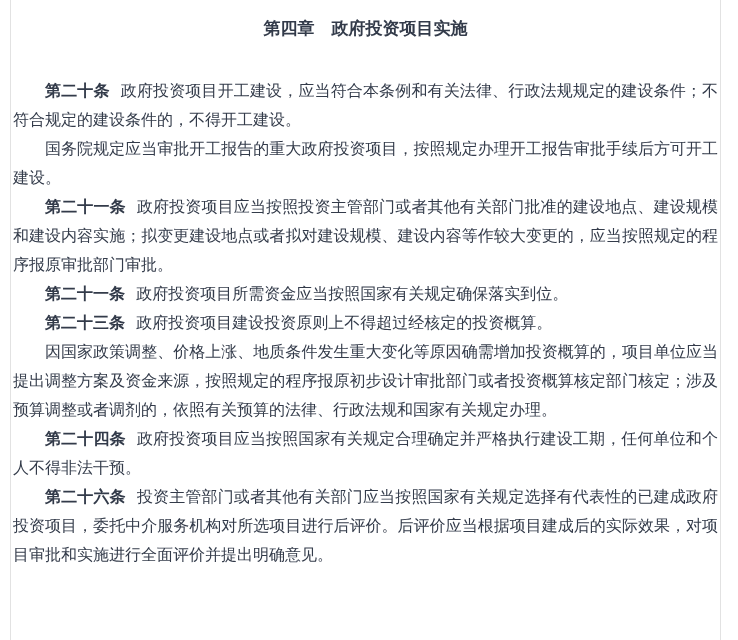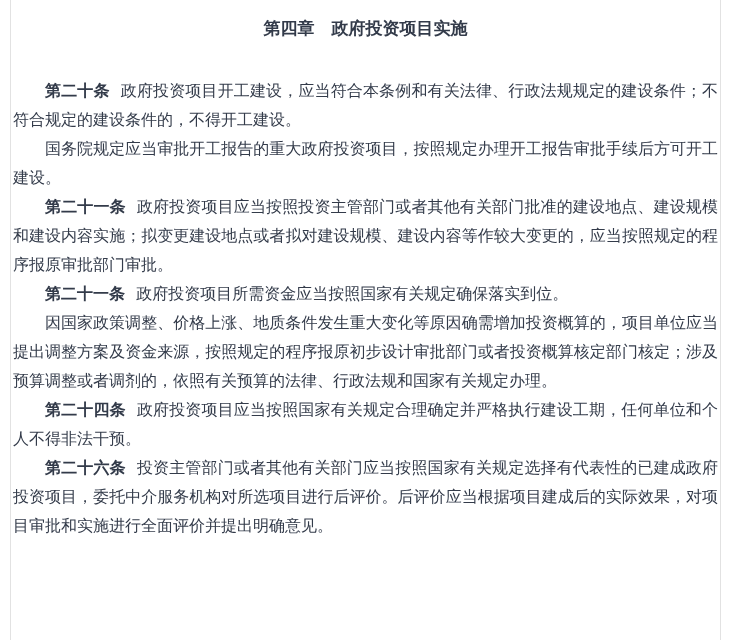--- a/index.html
+++ b/index.html
@@ -59,18 +59,19 @@
 <body>
 
 <div class="viewport">
   <div class="page">
     <h1 class="chapter-title">第四章　政府投资项目实施</h1>
     <div class="doc-body">
       <p class="para"><span class="article-label">第二十条</span><span class="article-text">政府投资项目开工建设，应当符合本条例和有关法律、行政法规规定的建设条件；不符合规定的建设条件的，不得开工建设。</span></p>
       <p class="para"><span class="article-text">国务院规定应当审批开工报告的重大政府投资项目，按照规定办理开工报告审批手续后方可开工建设。</span></p>
       <p class="para"><span class="article-label">第二十一条</span><span class="article-text">政府投资项目应当按照投资主管部门或者其他有关部门批准的建设地点、建设规模和建设内容实施；拟变更建设地点或者拟对建设规模、建设内容等作较大变更的，应当按照规定的程序报原审批部门审批。</span></p>
       <p class="para"><span class="article-label">第二十一条</span><span class="article-text">政府投资项目所需资金应当按照国家有关规定确保落实到位。</span></p>
+      <p class="para"><span class="article-label">第二十三条</span><span class="article-text">政府投资项目建设投资原则上不得超过经核定的投资概算。</span></p>
       <p class="para"><span class="article-text">因国家政策调整、价格上涨、地质条件发生重大变化等原因确需增加投资概算的，项目单位应当提出调整方案及资金来源，按照规定的程序报原初步设计审批部门或者投资概算核定部门核定；涉及预算调整或者调剂的，依照有关预算的法律、行政法规和国家有关规定办理。</span></p>
       <p class="para"><span class="article-label">第二十四条</span><span class="article-text">政府投资项目应当按照国家有关规定合理确定并严格执行建设工期，任何单位和个人不得非法干预。</span></p>
       <p class="para"><span class="article-label">第二十六条</span><span class="article-text">投资主管部门或者其他有关部门应当按照国家有关规定选择有代表性的已建成政府投资项目，委托中介服务机构对所选项目进行后评价。后评价应当根据项目建成后的实际效果，对项目审批和实施进行全面评价并提出明确意见。</span></p>
     </div>
   </div>
 </div>
 
 </body></html>

